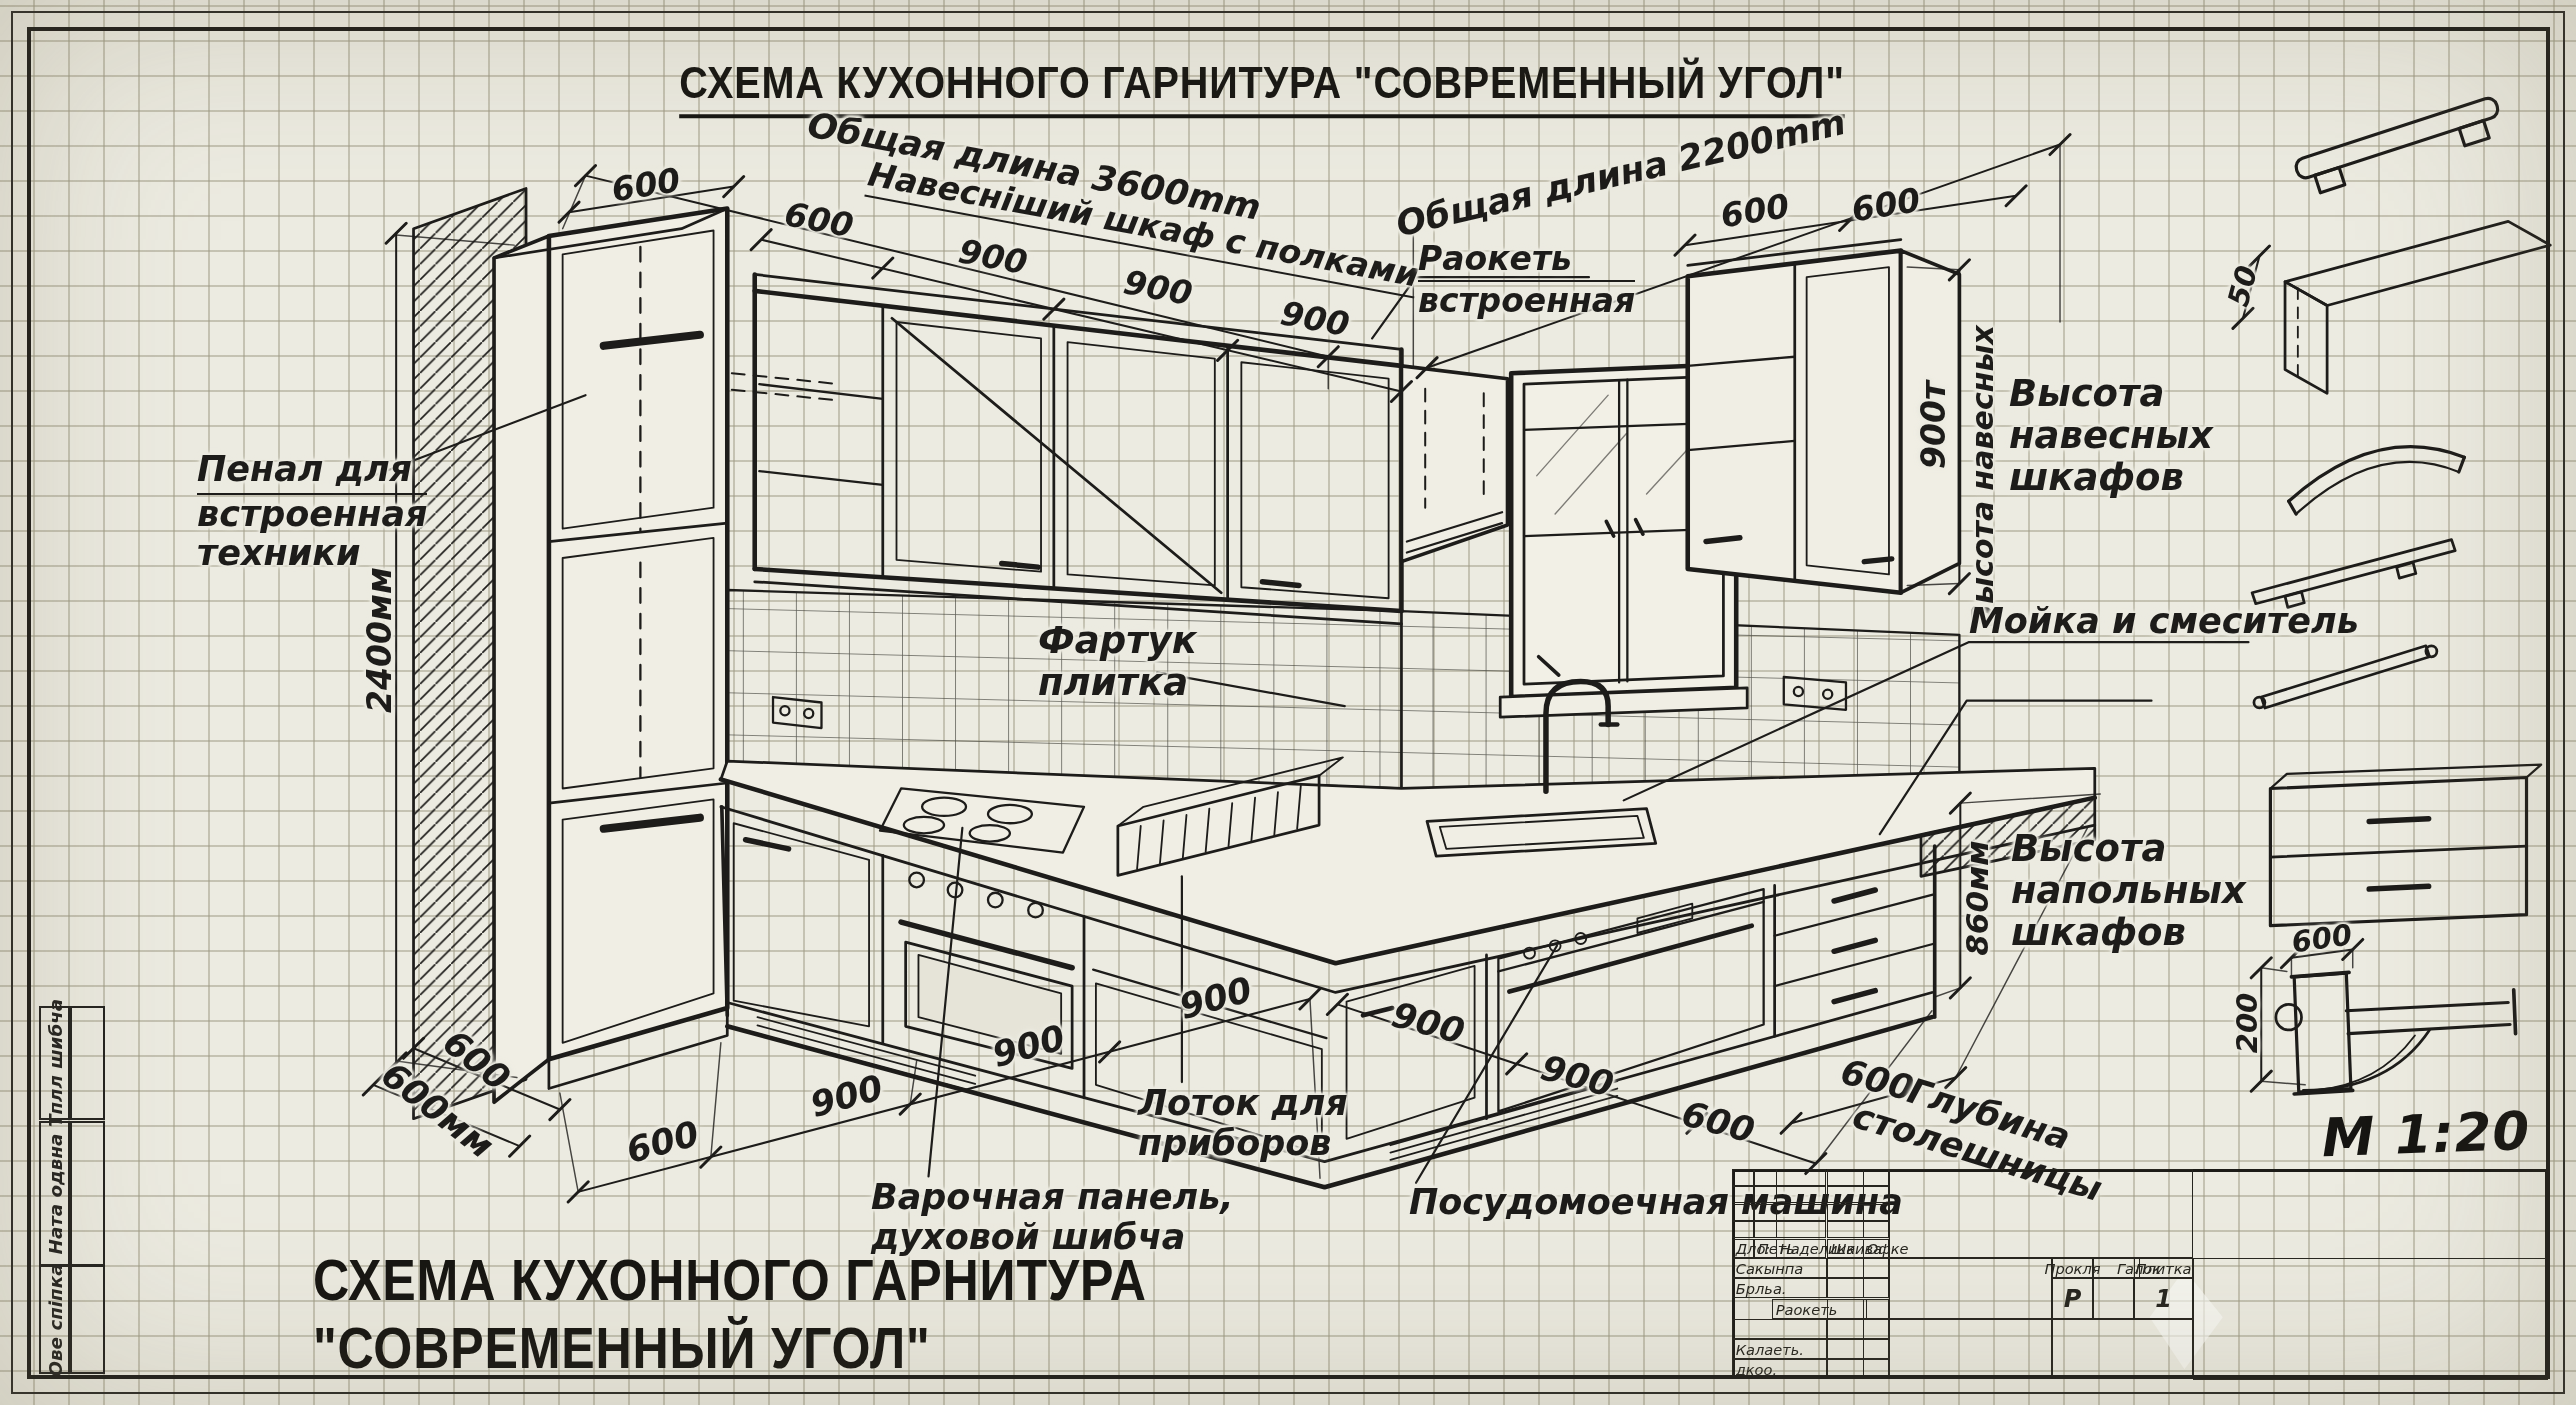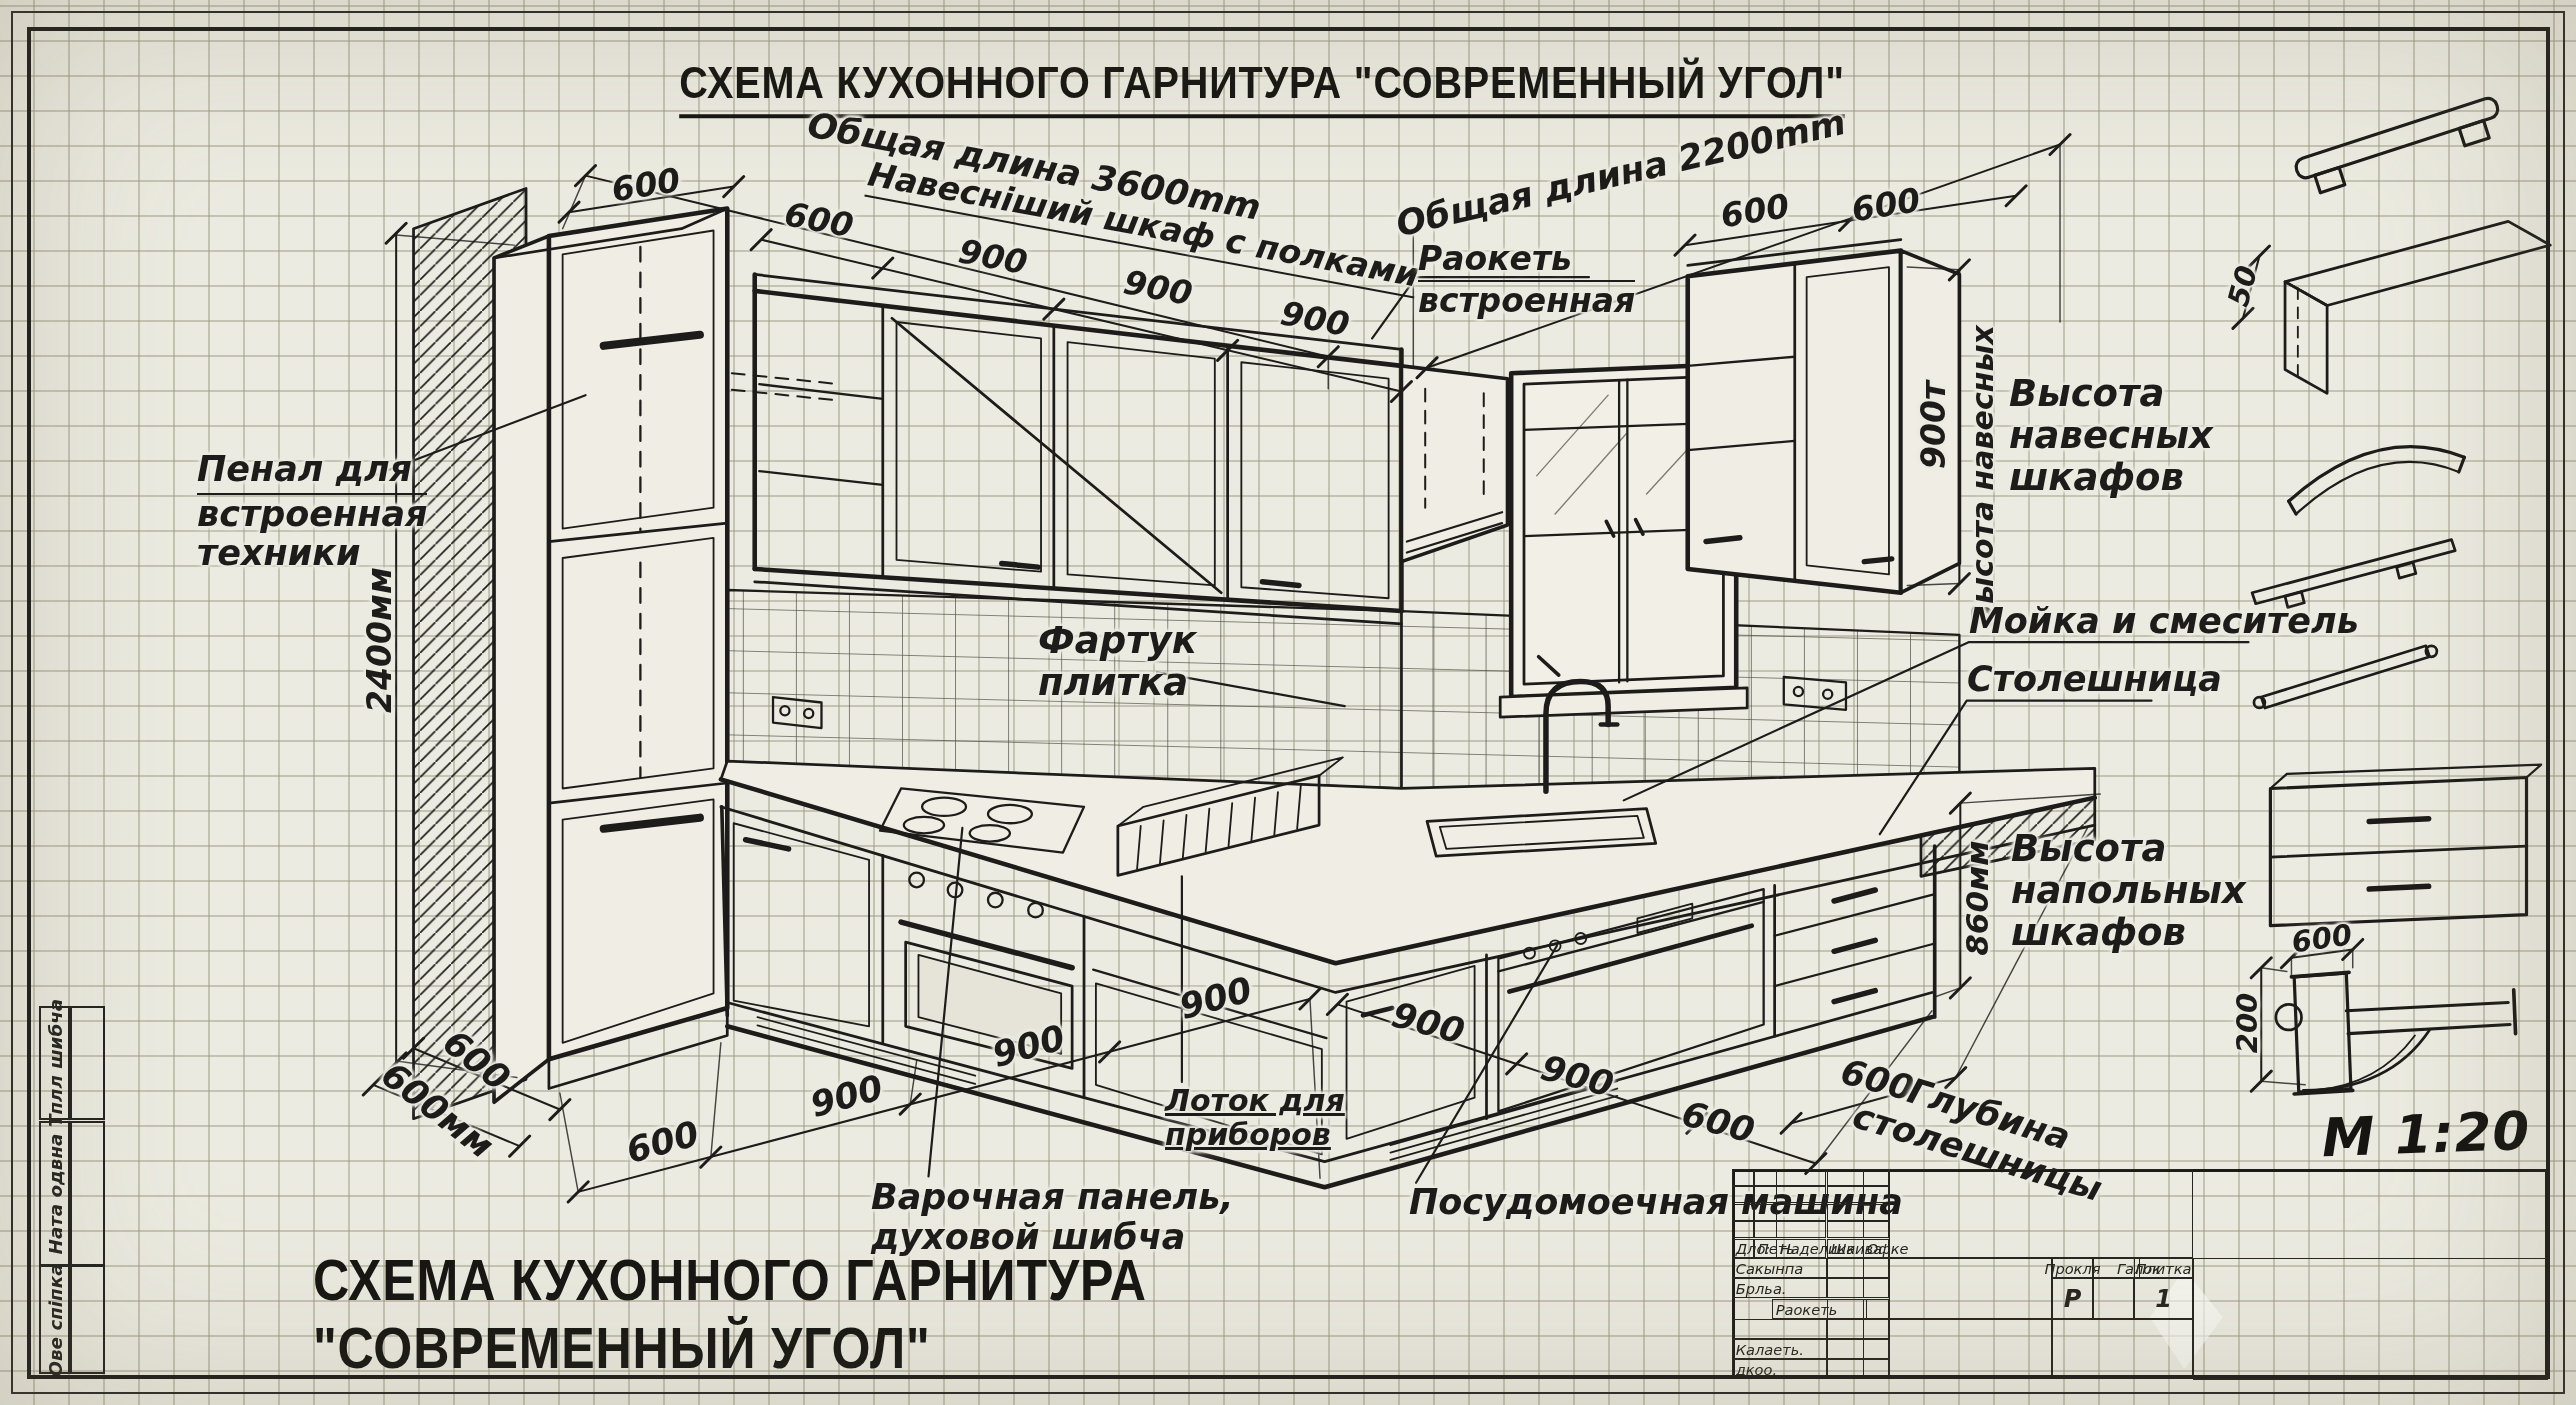--- a/index.html
+++ b/index.html
@@ -354,21 +354,20 @@
       </div>
       <div class="anno left" style="left: 2009px; top: 373px; font-size: 37px; transform: rotate(0deg);">
         <div>Высота</div>
         <div>навесных</div>
         <div>шкафов</div>
       </div>
       <div class="anno left" style="left: 1969px; top: 602px; font-size: 35px; transform: rotate(0deg);">
         <div>Мойка и смеситель</div>
       </div>
       <div class="anno left" style="left: 1967px; top: 660px; font-size: 35px; transform: rotate(0deg);">
-        <div>Столешница</div>
       </div>
       <div class="anno" style="left: 1978px; top: 898px; font-size: 31px; transform: translate(-50%, -50%) rotate(-90deg);">
         <div>860мм</div>
       </div>
       <div class="anno left" style="left: 2011px; top: 828px; font-size: 37px; transform: rotate(0deg);">
         <div>Высота</div>
         <div>напольных</div>
         <div>шкафов</div>
       </div>
       <div class="anno left" style="left: 1038px; top: 620px; font-size: 37px; transform: rotate(0deg);">
@@ -402,21 +401,21 @@
       <div class="anno" style="left: 1983px; top: 1134px; font-size: 35px; transform: translate(-50%, -50%) rotate(17deg);">
         <div>Глубина</div>
         <div>столешницы</div>
       </div>
       <div class="anno" style="left: 476px; top: 1061px; font-size: 35px; transform: translate(-50%, -50%) rotate(38deg);">
         <div>600</div>
       </div>
       <div class="anno" style="left: 437px; top: 1111px; font-size: 35px; transform: translate(-50%, -50%) rotate(38deg);">
         <div>600мм</div>
       </div>
-      <div class="anno left" style="left: 1165px; top: 1084px; font-size: 30px; transform: rotate(0deg); text-decoration: underline;">
+      <div class="anno left" style="left: 1138px; top: 1084px; font-size: 35px; transform: rotate(0deg);">
         <div>Лоток для</div>
         <div>приборов</div>
       </div>
       <div class="anno left" style="left: 871px; top: 1178px; font-size: 35px; transform: rotate(0deg);">
         <div>Варочная панель,</div>
         <div>духовой шибча</div>
       </div>
       <div class="anno left" style="left: 1409px; top: 1183px; font-size: 35px; transform: rotate(0deg);">
         <div>Посудомоечная машина</div>
       </div>

